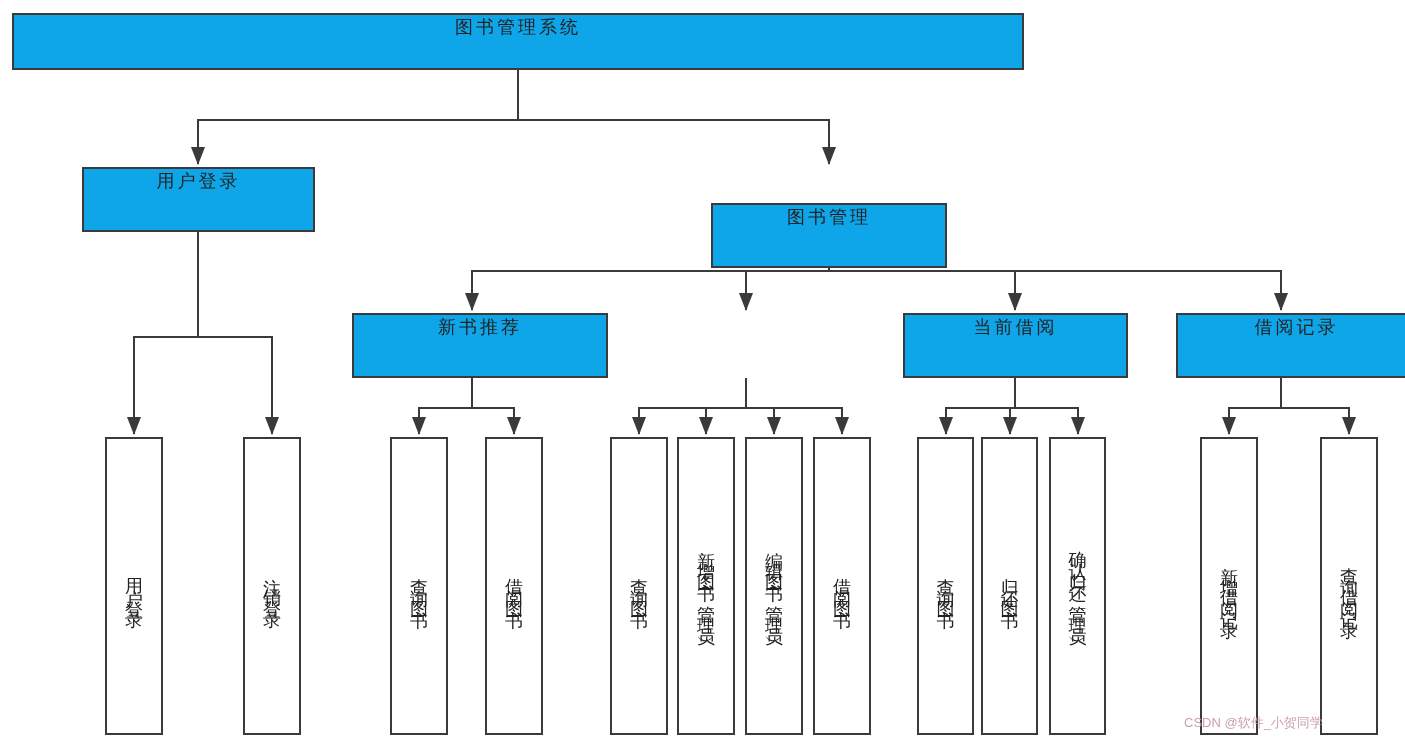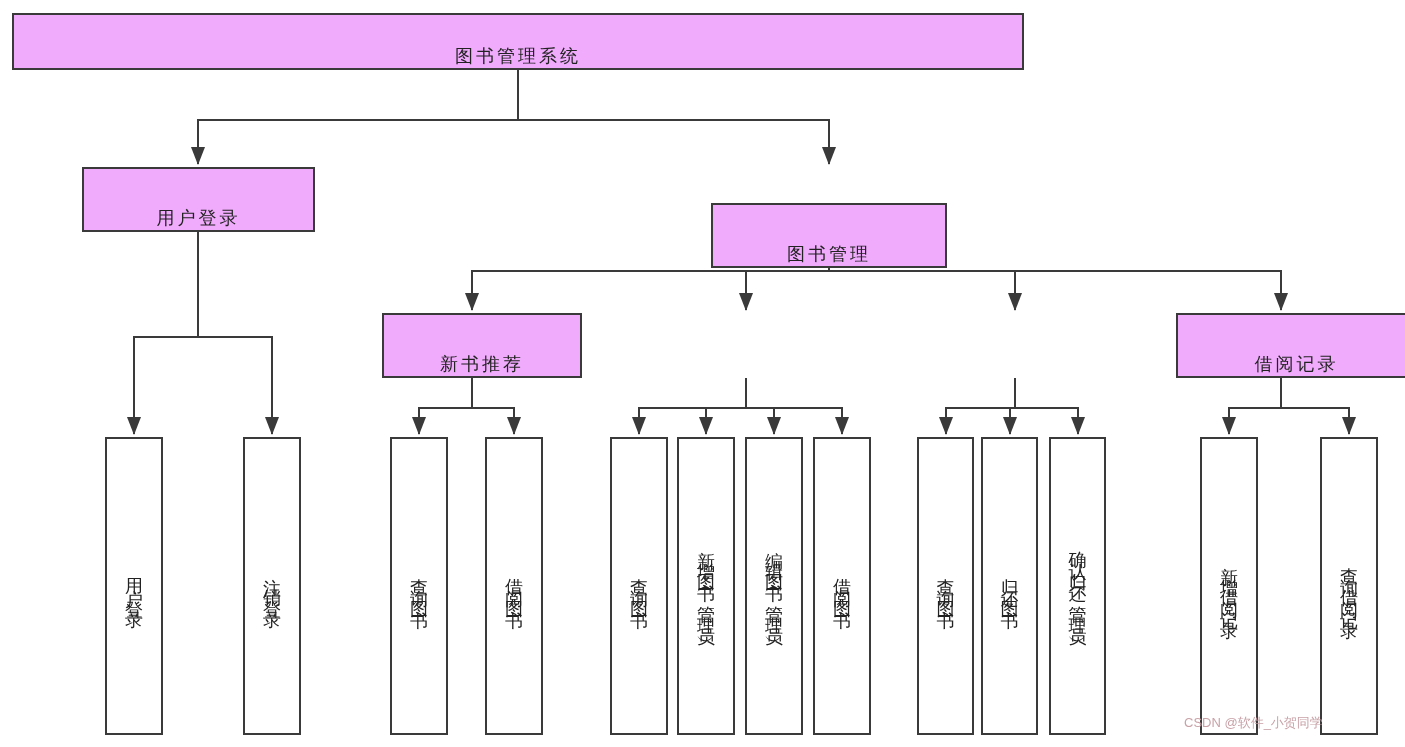--- a/index.html
+++ b/index.html
@@ -14,24 +14,24 @@
   }
   #connector-layer {
     position: absolute;
     left: 0; top: 0;
     width: 1405px; height: 747px;
     z-index: 0;
   }
   .node {
     position: absolute;
     box-sizing: border-box;
-    background: #f0abfc;
+    background: #0ea5e9;
     border: 2px solid #3a3a3a;
     display: flex;
-    align-items: flex-end;
+    align-items: flex-start;
     justify-content: center;
     z-index: 1;
   }
   .node .hlabel {
     font-size: 18px;
     letter-spacing: 3px;
     white-space: nowrap;
     color: #222222;
   }
   .vnode {
@@ -109,22 +109,25 @@
     <span class="hlabel">图书管理系统</span>
   </div>
 
   <div class="node" style="left:82px; top:167px; width:233px; height:65px;">
     <span class="hlabel">用户登录</span>
   </div>
   <div class="node" style="left:711px; top:167px; width:236px; height:65px;margin-top:36px;">
     <span class="hlabel">图书管理</span>
   </div>
 
-  <div class="node" style="left:382px; top:313px; width:200px; height:65px;">
+  <div class="node" style="left:352px; top:313px; width:256px; height:65px;">
     <span class="hlabel">新书推荐</span>
+  </div>
+  <div class="node" style="left:903px; top:313px; width:225px; height:65px;">
+    <span class="hlabel">当前借阅</span>
   </div>
   <div class="node" style="left:1176px; top:313px; width:241px; height:65px;">
     <span class="hlabel">借阅记录</span>
   </div>
 
   <div class="vnode" style="left:105px;">
     <span class="vlabel">用户登录</span>
   </div>
   <div class="vnode" style="left:243px;">
     <span class="vlabel">注销登录</span>

